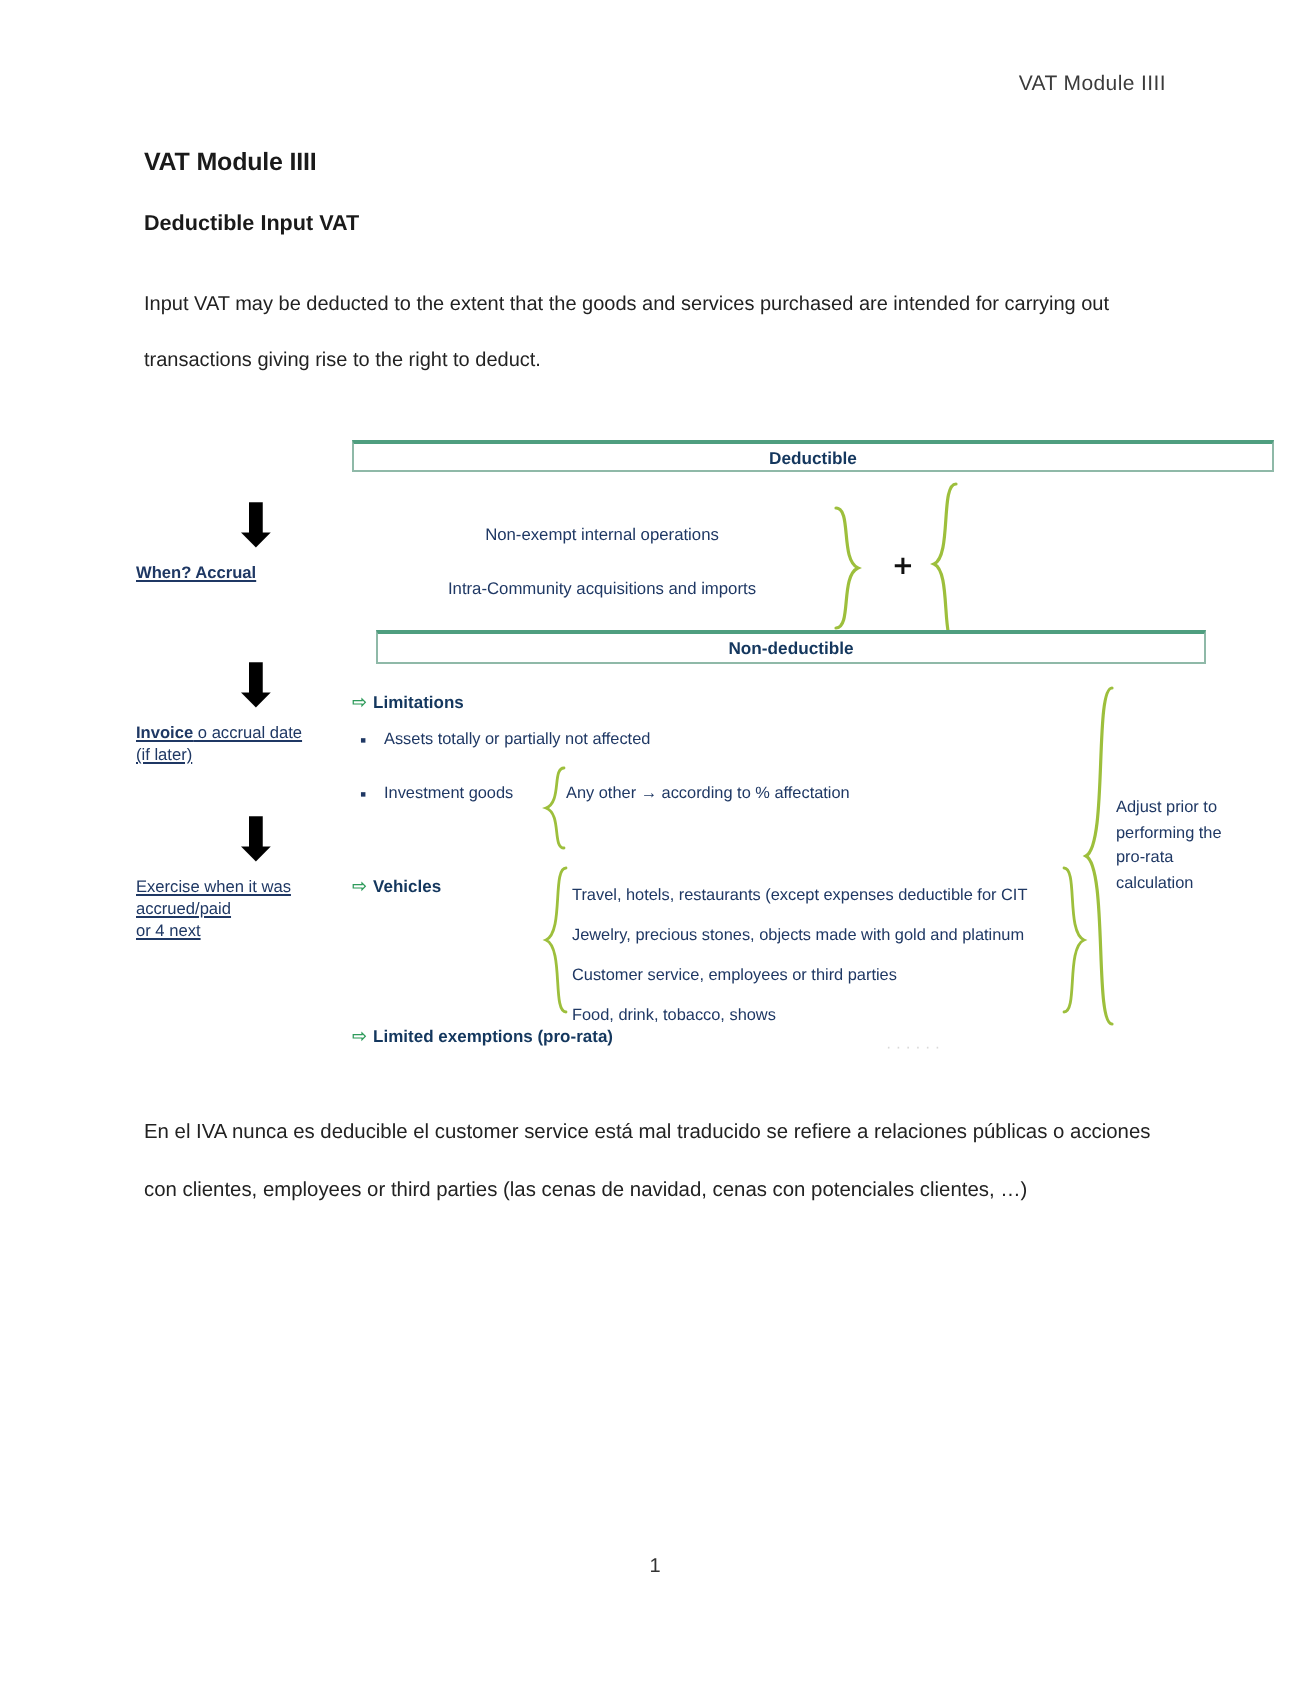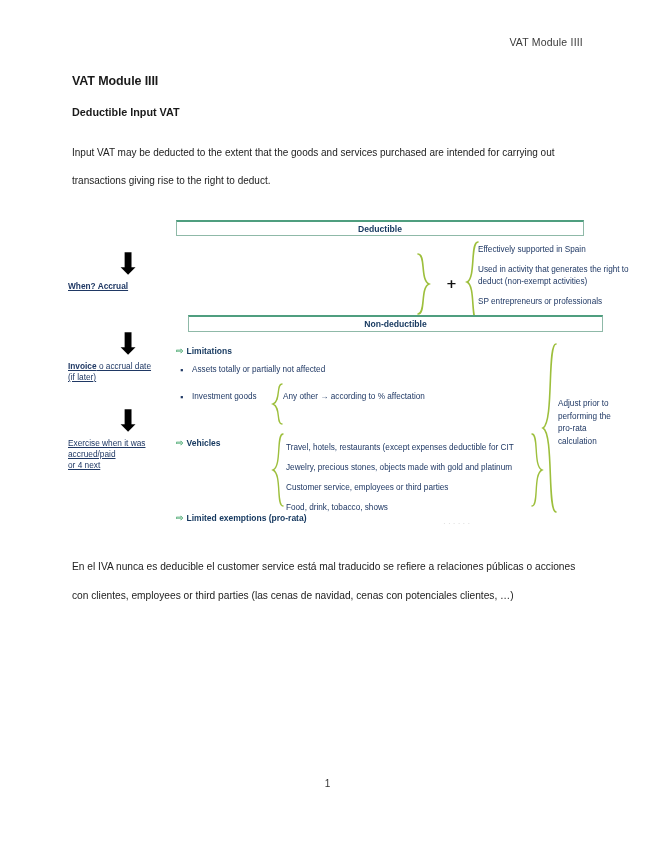--- a/index.html
+++ b/index.html
@@ -106,21 +106,21 @@
     box-sizing: border-box;
     border: 1px solid #8fb9a8;
     border-top: 2px solid #4f9e7f;
     background: #ffffff;
     text-align: center;
     font-size: 8.6px;
     font-weight: bold;
     color: #14375e;
     line-height: 15px;
   }
-  .box-deductible { left: 108px; top: 10px; width: 408px; height: 16px; }
+  .box-deductible { left: 108px; top: 10px; width: 461px; height: 16px; }
   .box-nondeduct  { left: 108px; top: 105px; width: 415px; height: 17px; margin-left: 12px; }
 
   
   .left-items {
     position: absolute;
     left: 118px;
     top: 44px;
     width: 230px;
     text-align: center;
     font-size: 8.4px;
@@ -249,36 +249,35 @@
 
       <div class="a3">
         <div class="arr-glyph">⬇</div>
         <div class="arr-label soft"><span>Exercise when it was</span><br><span>accrued/paid</span><br><span>or 4 next</span></div>
       </div>
 
     </div>
 
     <div class="gbox box-deductible">Deductible</div>
 
+    <div class="left-items">
+      <div>Non-exempt internal operations</div>
+      <div>Intra-Community acquisitions and imports</div>
+    </div>
 
     <svg class="brace" style="left:348px; top:42px;" width="16" height="64" viewBox="0 0 16 64">
       <path d="M2 2 C10 2, 4 28, 13 32 C4 36, 10 62, 2 62" fill="none" stroke="#9dbf3c" stroke-width="1.6" stroke-linecap="round"></path>
     </svg>
 
     <div class="plus">+</div>
 
     <svg class="brace" style="left:396px; top:30px;" width="16" height="84" viewBox="0 0 16 84">
       <path d="M14 2 C6 2, 12 38, 3 42 C12 46, 6 82, 14 82" fill="none" stroke="#9dbf3c" stroke-width="1.6" stroke-linecap="round"></path>
     </svg>
 
-    <div class="right-items">
-      <div>Effectively supported in Spain</div>
-      <div>Used in activity that generates the right to deduct (non-exempt activities)</div>
-      <div>SP entrepreneurs or professionals</div>
-    </div>
 
     <div class="gbox box-nondeduct">Non-deductible</div>
 
     <div class="sec-head" style="left:108px; top:136px;">
       <span class="mark">⇨</span><span>Limitations</span>
     </div>
 
     <div class="bullets">
       <div class="bl">
         <span class="dot">▪</span>

